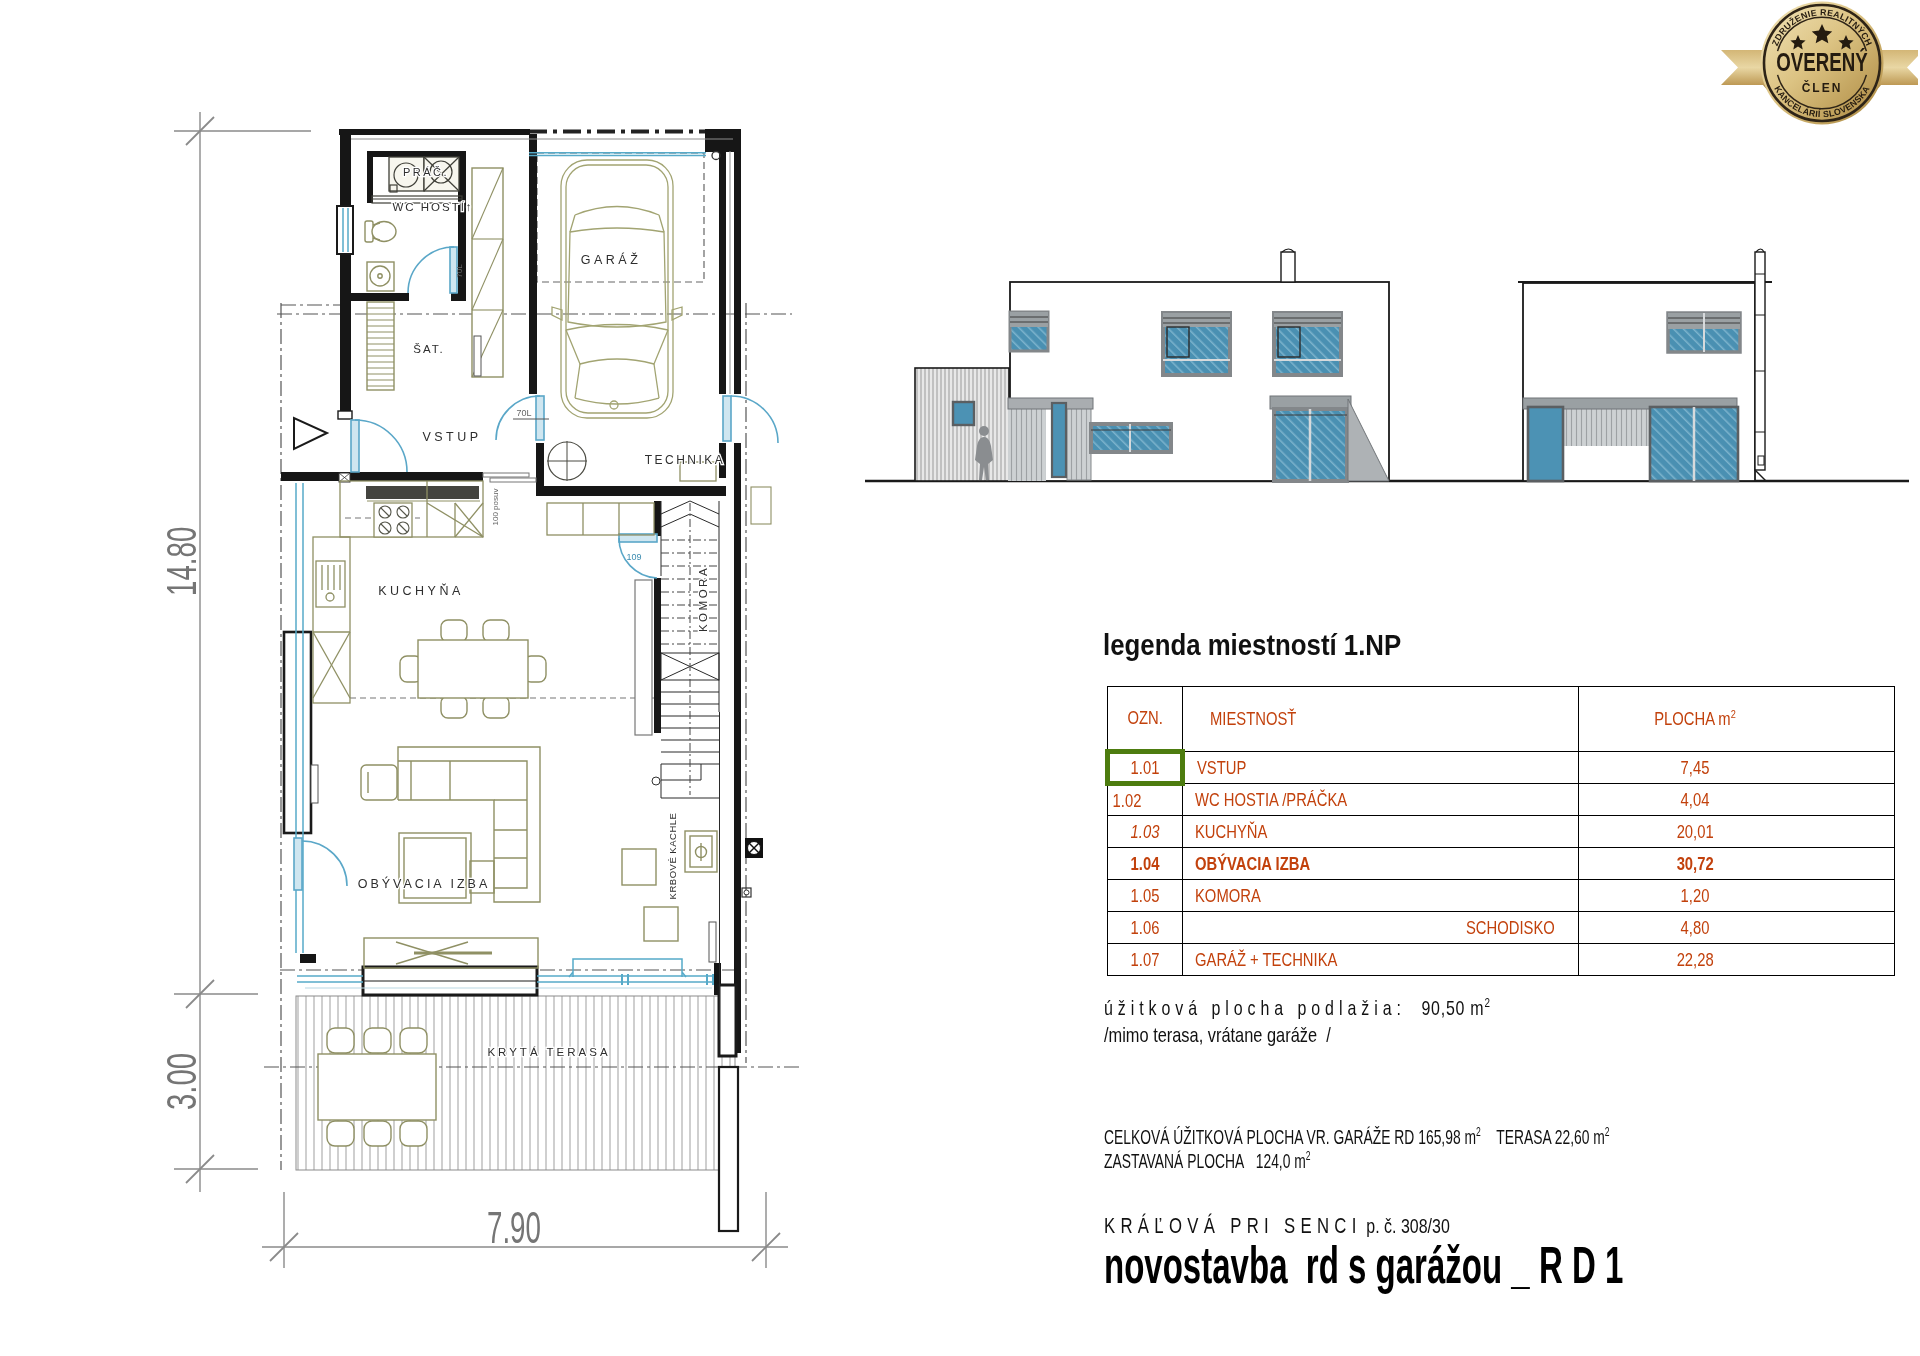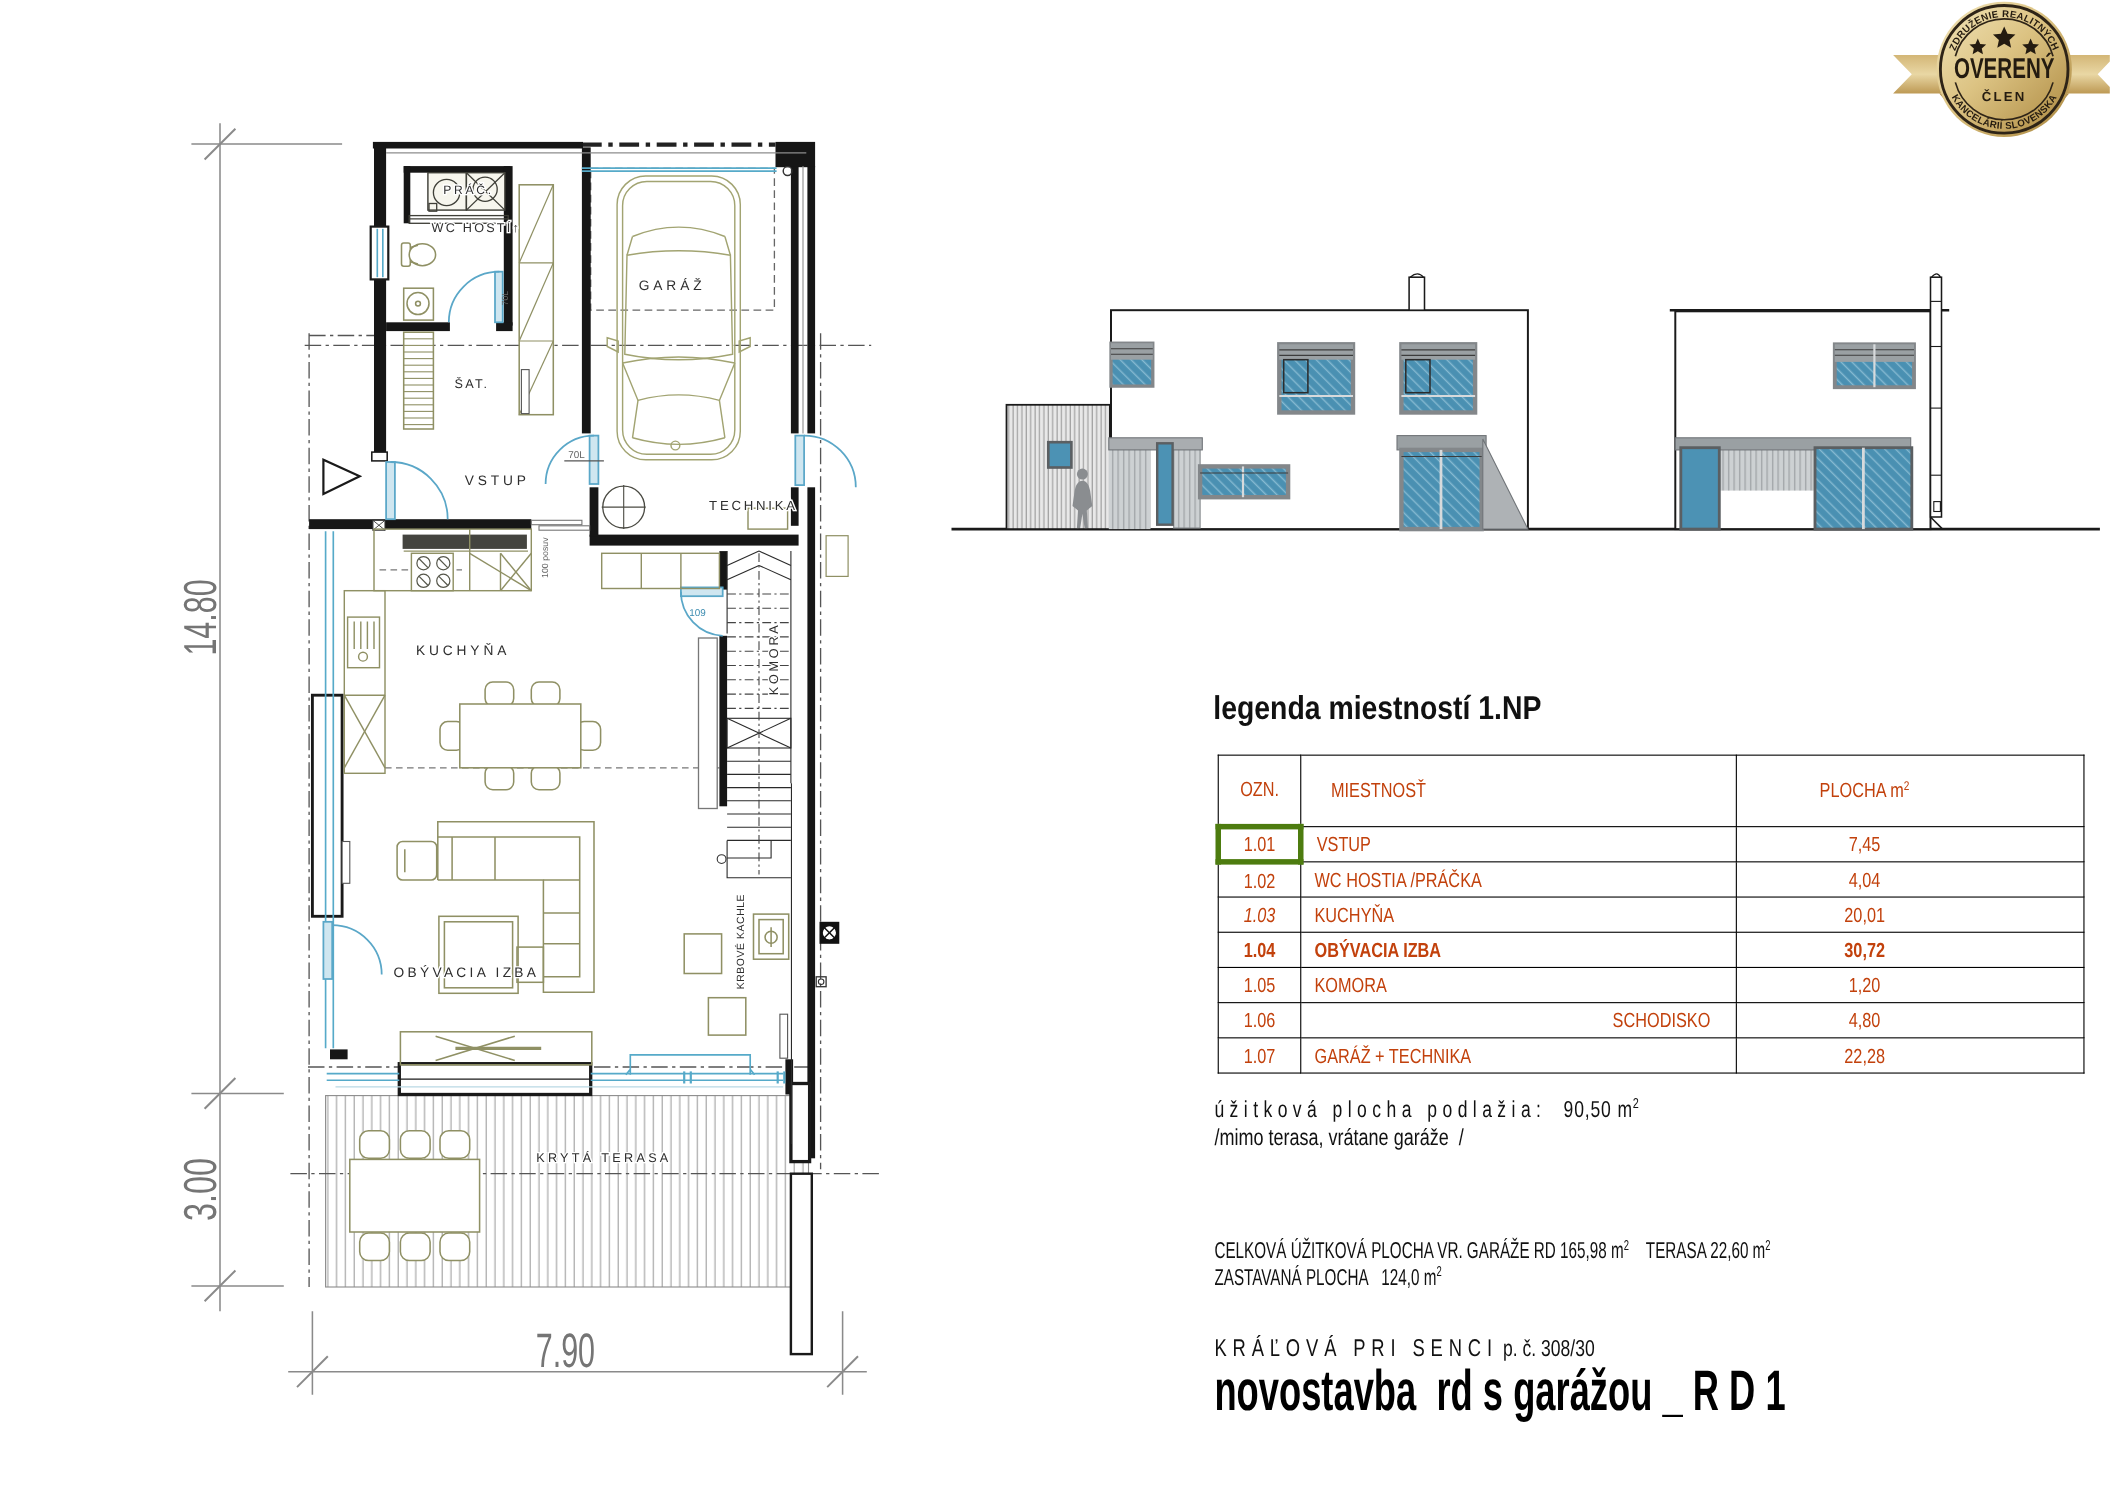--- a/index.html
+++ b/index.html
@@ -511,21 +511,21 @@
     <td style="border:1.5px solid #000;text-align:center;"><span style="display:inline-block;transform:scaleX(0.8);">OZN.</span></td>
     <td style="border:1.5px solid #000;padding-left:27px;"><span style="display:inline-block;transform:scaleX(0.8);transform-origin:left;">MIESTNOSŤ</span></td>
     <td style="border:1.5px solid #000;text-align:center;padding-right:84px;"><span style="display:inline-block;transform:scaleX(0.8);">PLOCHA m<sup>2</sup></span></td>
   </tr>
   <tr style="height:32px;">
           <td style="border:5px solid #4d7c0f;text-align:center;"><span style="display:inline-block;transform:scaleX(0.8);">1.01</span></td>
           <td style="border:1px solid #000;padding-left:12px;"><span style="display:inline-block;transform:scaleX(0.8);transform-origin:left;">VSTUP</span></td>
           <td style="border:1px solid #000;text-align:center;padding-right:84px;"><span style="display:inline-block;transform:scaleX(0.8);">7,45</span></td>
         </tr>
   <tr style="height:32px;">
-          <td style="border:1px solid #000;text-align:center;"><span style="display:inline-block;transform:scaleX(0.8);">1.02</span></td>
+          <td style="border:1px solid #000;"><span style="display:inline-block;transform:scaleX(0.8);">1.02</span></td>
           <td style="border:1px solid #000;padding-left:12px;"><span style="display:inline-block;transform:scaleX(0.8);transform-origin:left;">WC HOSTIA /PRÁČKA</span></td>
           <td style="border:1px solid #000;text-align:center;padding-right:84px;"><span style="display:inline-block;transform:scaleX(0.8);">4,04</span></td>
         </tr>
   <tr style="height:32px;">
           <td style="border:1px solid #000;text-align:center;font-style:italic;"><span style="display:inline-block;transform:scaleX(0.8);">1.03</span></td>
           <td style="border:1px solid #000;padding-left:12px;"><span style="display:inline-block;transform:scaleX(0.8);transform-origin:left;">KUCHYŇA</span></td>
           <td style="border:1px solid #000;text-align:center;padding-right:84px;"><span style="display:inline-block;transform:scaleX(0.8);">20,01</span></td>
         </tr>
   <tr style="height:32px;font-weight:bold;">
           <td style="border:1px solid #000;text-align:center;"><span style="display:inline-block;transform:scaleX(0.8);">1.04</span></td>

